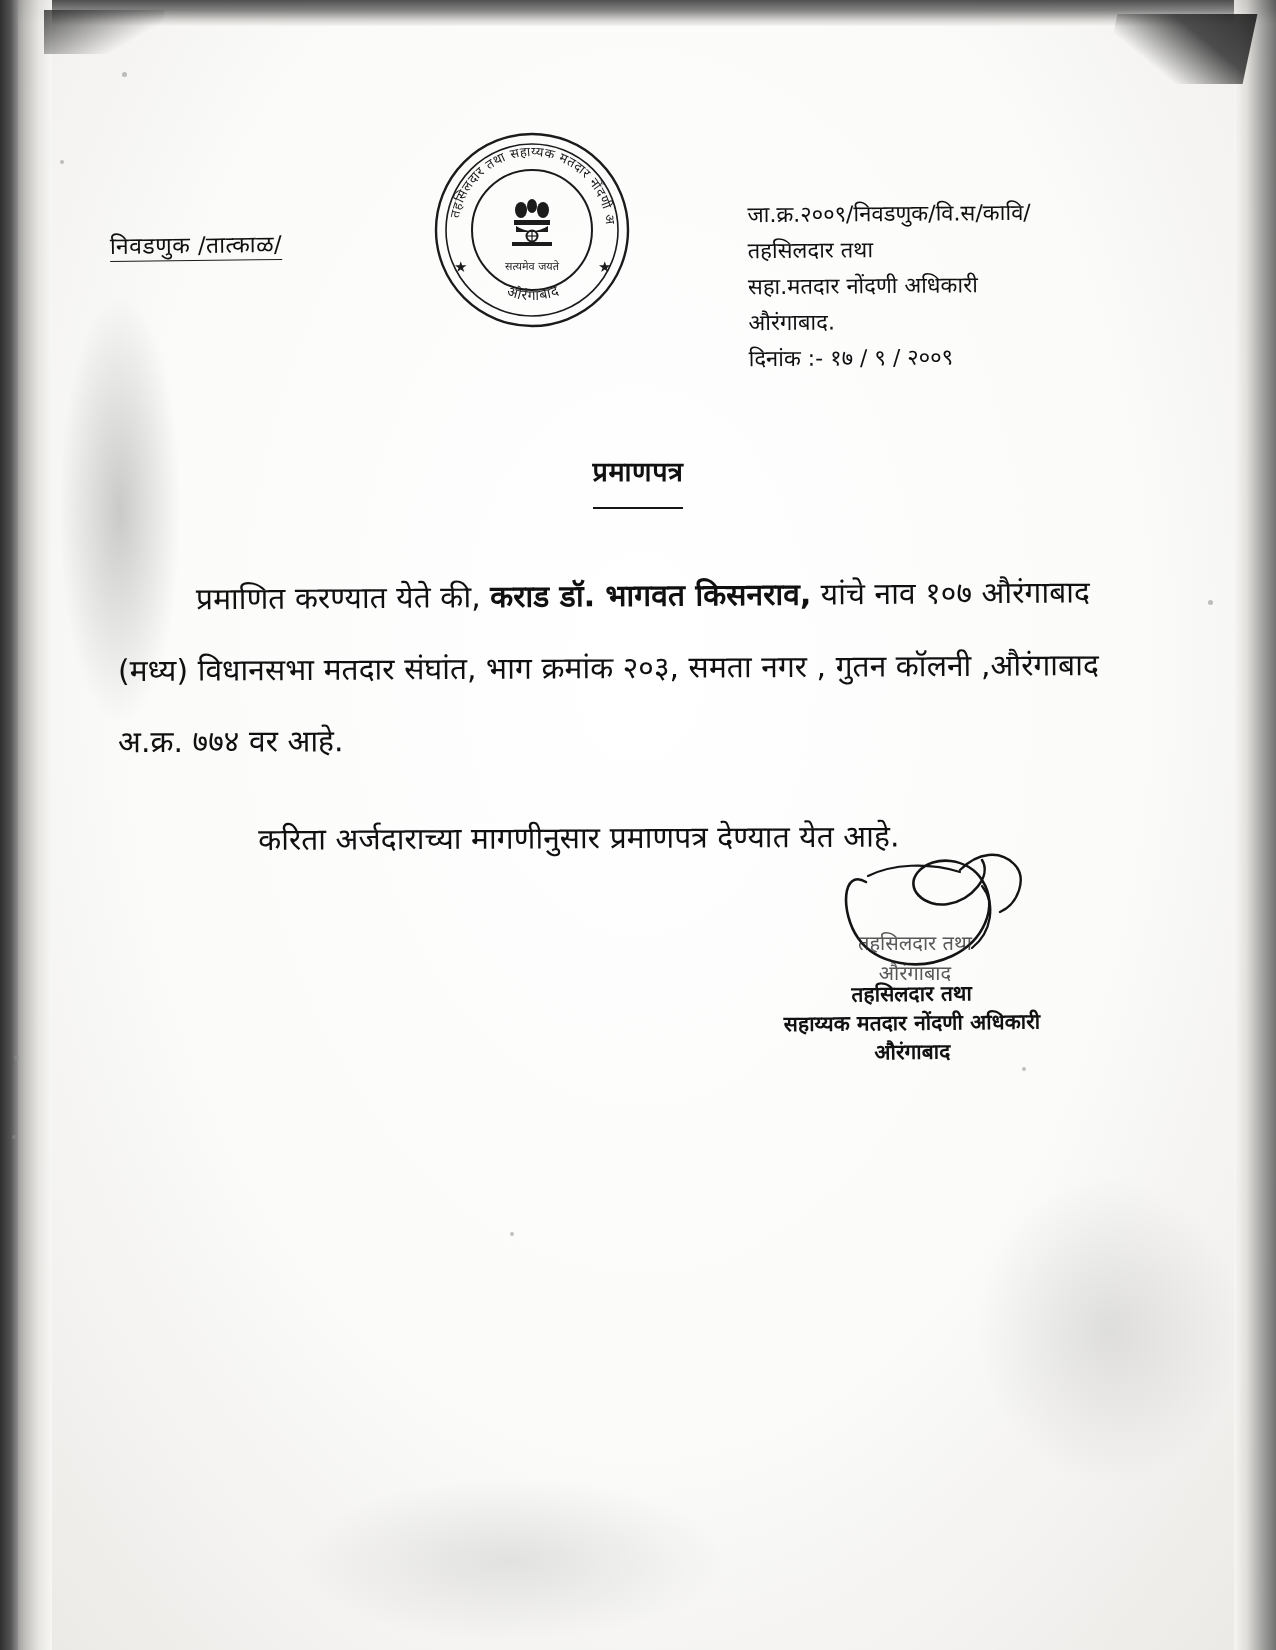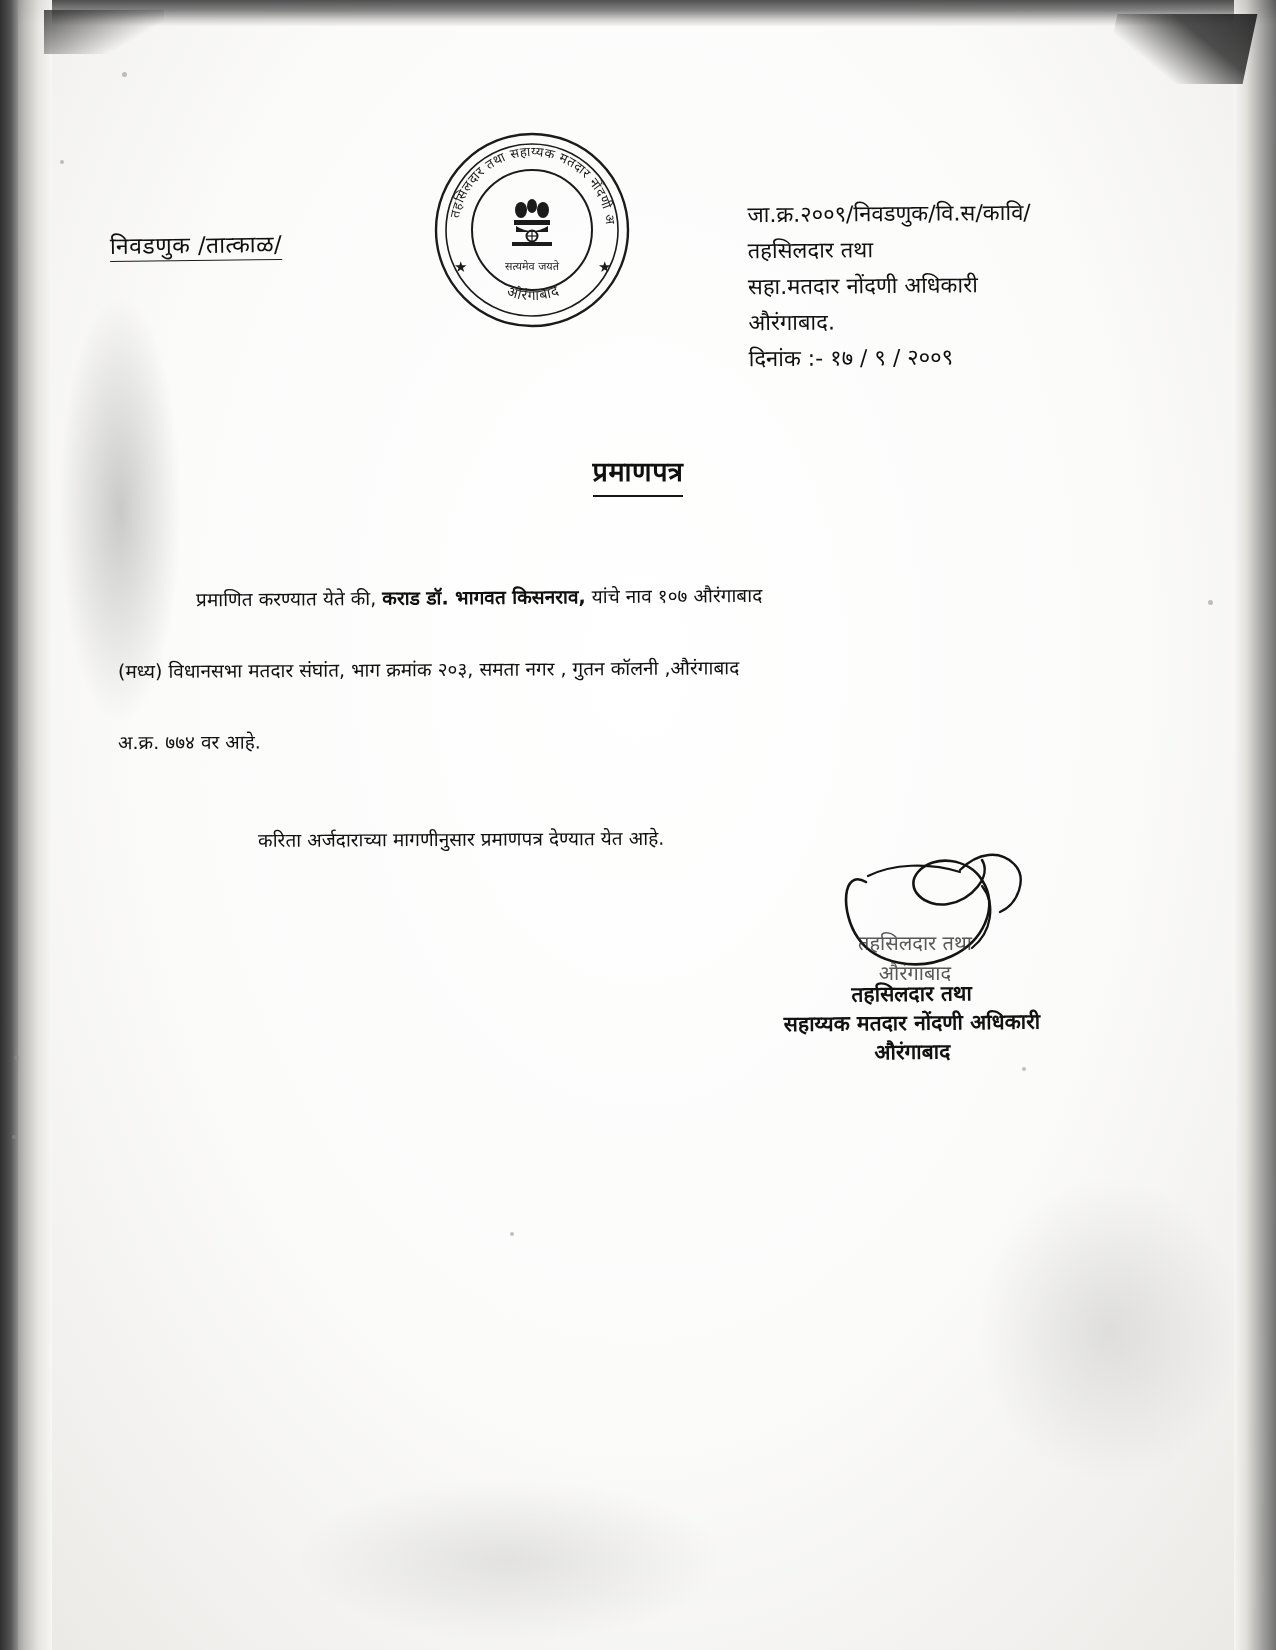--- a/index.html
+++ b/index.html
@@ -121,29 +121,29 @@
     position: absolute;
     left: 0; right: 0;
     top: 452px;
     text-align: center;
     font-size: 27px;
     font-weight: bold;
     letter-spacing: .5px;
   }
   .title span {
     border-bottom: 2px solid #161616;
-    padding-bottom: 8px;
+    padding-bottom: 20px;
   }
 
   .body {
     position: absolute;
     left: 118px;
     width: 1000px;
     top: 560px;
-    font-size: 19px;
+    font-size: 30px;
     line-height: 72px;
   }
   .body p { margin: 0; white-space: nowrap; }
   .body .l1 { padding-left: 78px; transform: rotate(-0.45deg); }
   .body .l2 { transform: rotate(-0.35deg); }
   .body .l3 { transform: rotate(-0.25deg); }
   .body .l4 { padding-left: 140px; padding-top: 26px; transform: rotate(-0.3deg); }
   .body b { font-weight: bold; }
 
   

